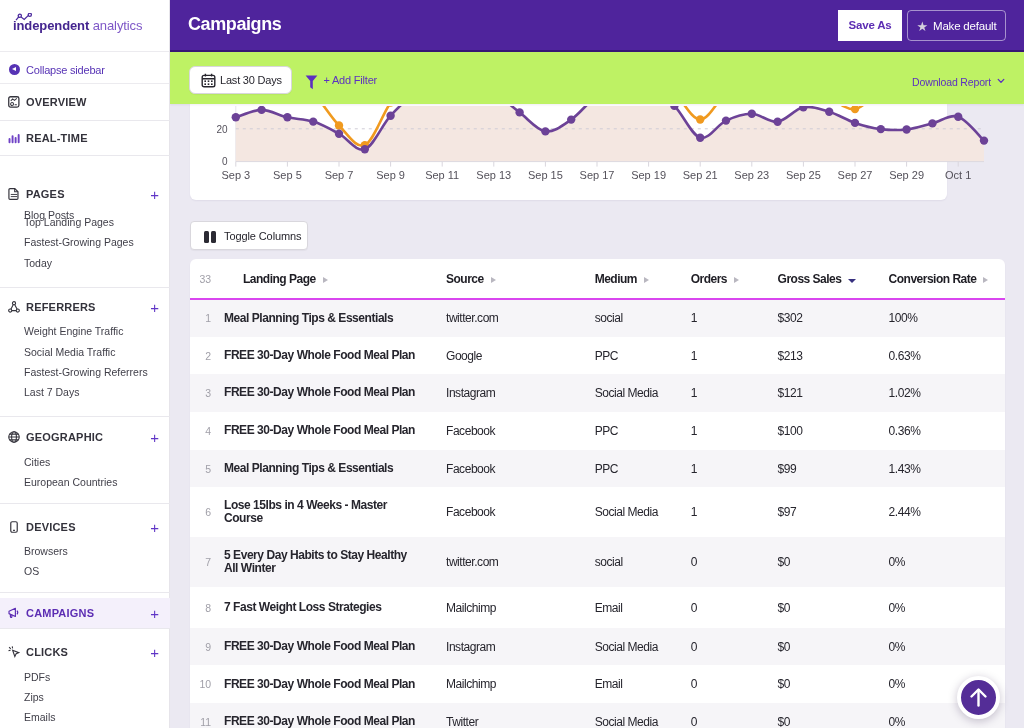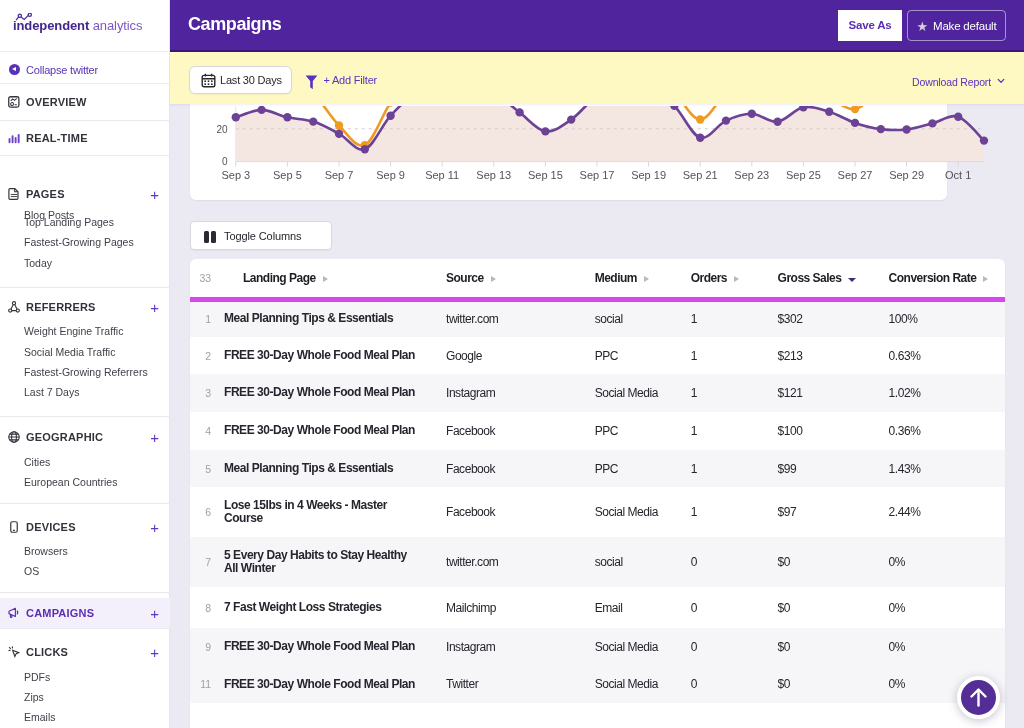--- a/index.html
+++ b/index.html
@@ -22,41 +22,41 @@
 .sub { position:absolute; left:24px; font-size:10.5px; color:#3f3e48; white-space:nowrap; transform:translateY(-50%); }
 .divider { position:absolute; left:0; width:170px; border-top:1px solid #e9e8ed; }
 .active-bg { position:absolute; left:0; width:170px; height:30px; background:#f4f0fb; }
 
 .header { position:absolute; left:170px; top:0; width:854px; height:52px; background:#4f249c; box-shadow:inset 0 -2px 0 rgba(25,8,70,0.45); z-index:4; }
 .header h1 { position:absolute; left:18px; top:14px; color:#fff; font-size:18px; font-weight:700; letter-spacing:-0.4px; }
 .btn-saveas { position:absolute; right:122px; top:10px; width:64px; height:31px; background:#fff; border-radius:0; color:#5c2db3; font-size:11.5px; letter-spacing:-0.2px; font-weight:700; text-align:center; line-height:31px; }
 .btn-mkdef { position:absolute; right:18px; top:10px; width:99px; height:31px; border:1px solid rgba(255,255,255,0.5); border-radius:4px; color:#fff; font-size:11.5px; letter-spacing:-0.2px; line-height:29px; text-align:center; }
 .btn-mkdef .star { color:#d4d0dd; font-size:13px; margin-right:5px; position:relative; top:0.5px; }
 
-.filterbar { position:absolute; left:170px; top:52px; width:854px; height:52px; background:#fef9c3; box-shadow:0 1px 2px rgba(40,20,90,0.07); z-index:3; }
+.filterbar { position:absolute; left:170px; top:52px; width:854px; height:52px; background:#bef264; box-shadow:0 1px 2px rgba(40,20,90,0.07); z-index:3; }
 .btn-range { position:absolute; left:19px; top:14px; width:103px; height:28px; border:1px solid #d8d6dc; border-radius:6px; background:#fff; box-shadow:0 1px 1px rgba(0,0,0,0.04); }
 .btn-range .cal { position:absolute; left:11px; top:6px; }
 .btn-range .t { position:absolute; left:30px; top:7px; font-size:11px; letter-spacing:-0.2px; color:#26252d; white-space:nowrap; }
 .addfilter { position:absolute; left:134.5px; top:14px; height:28px; }
 .addfilter .t { position:absolute; left:19px; top:8px; font-size:11px; letter-spacing:-0.2px; color:#5c30c0; white-space:nowrap; }
 .dlreport { position:absolute; right:19px; top:23.5px; font-size:10.5px; letter-spacing:-0.15px; color:#5c30c0; white-space:nowrap; }
 .dlreport .chev { display:inline-block; margin-left:6px; width:8px; height:8px; position:relative; top:-1px; }
 
 .chartcard { position:absolute; left:190px; top:104px; width:757px; height:96px; background:#fff; border-radius:0 0 6px 6px; box-shadow:0 1px 2px rgba(40,20,90,0.06); }
 .chartcard svg { position:absolute; left:0; top:2px; }
 
-.togglecols { position:absolute; left:190px; top:221px; width:142px; height:29px; background:#fff; border:1px solid #d9d7dd; border-radius:4px; box-shadow:0 1px 1px rgba(0,0,0,0.04); }
+.togglecols { position:absolute; left:190px; top:221px; width:118px; height:29px; background:#fff; border:1px solid #d9d7dd; border-radius:4px; box-shadow:0 1px 1px rgba(0,0,0,0.04); }
 .togglecols .ic { position:absolute; left:13px; top:8.5px; width:12px; height:12px; }
 .togglecols .ic i { position:absolute; top:0; width:5px; height:12px; background:#2b2a33; border-radius:1.5px; }
 .togglecols .t { position:absolute; left:33px; top:8px; font-size:11px; letter-spacing:-0.1px; color:#26252d; white-space:nowrap; }
 .tablecard { position:absolute; left:190px; top:259px; width:815px; height:469px; background:#fff; border-radius:6px 6px 0 0; box-shadow:0 1px 2px rgba(40,20,90,0.06); overflow:hidden; }
 table.data { border-collapse:collapse; width:815px; table-layout:fixed; }
 table.data td, table.data th { vertical-align:middle; font-size:12px; letter-spacing:-0.45px; color:#26252d; padding:0; }
 tr.head { height:40px; }
-tr.head th { font-weight:700; color:#1e1d24; text-align:left; border-bottom:5px solid #d946ef; font-size:12px; letter-spacing:-0.5px; }
+tr.head th { font-weight:700; color:#1e1d24; text-align:left; border-bottom:2px solid #d946ef; font-size:12px; letter-spacing:-0.5px; }
 table.data td.num, table.data th.num { text-align:right; color:#a09fa8; font-size:10.5px; letter-spacing:0; font-weight:400; }
 td.lp { font-weight:700; color:#1e1d24; line-height:13.5px; }
 tr.r { height:37.7px; }
 tr.r2 { height:50px; }
 tr.odd { background:#f6f5f8; }
 .sorta { display:inline-block; margin-left:7px; width:0; height:0; border-style:solid; border-width:3.6px 0 3.6px 5px; border-color:transparent transparent transparent #b9b7c0; position:relative; top:0px; }
 .sortd { display:inline-block; margin-left:7px; width:0; height:0; border-style:solid; border-width:4.8px 4px 0 4px; border-color:#37307f transparent transparent transparent; position:relative; top:0.5px; }
 
 .scrolltop { position:absolute; left:957px; top:676px; width:43px; height:43px; border-radius:50%; background:#542d97; border:4px solid #fff; box-shadow:0 2px 10px rgba(30,10,60,0.25); z-index:6; }
 </style>
@@ -69,21 +69,21 @@
       <g fill="none" stroke="#4c2b9e" stroke-width="1.3">
         <path d="M1 7.2 L4.6 2.8 L9.2 6.4 L14.2 1.6"></path>
         <circle cx="4.8" cy="2.8" r="1.6" fill="#fff"></circle>
         <circle cx="14.8" cy="1.8" r="1.6" fill="#fff"></circle>
       </g>
     </svg>
     <div class="logo-text">independent <span>analytics</span></div>
   </div>
   <div class="collapse">
         <div class="circ"></div>
-        <div class="txt">Collapse twitter</div>
+        <div class="txt">Collapse sidebar</div>
       </div>
 
   <div class="navrow" style="top:84px;height:36px">
     <svg class="icon" viewBox="0 0 13 13">
           <rect x="0.8" y="0.8" width="11" height="11.2" rx="2" fill="none" stroke="#35343d" stroke-width="1.4"></rect>
           <path d="M3 5.2 L5 3.2 L7 4.7 L9.6 2.6" fill="none" stroke="#35343d" stroke-width="1.1"></path>
           <circle cx="4.4" cy="8.7" r="1.6" fill="none" stroke="#35343d" stroke-width="1.1"></circle>
           <path d="M7.2 9.6 h2.4" stroke="#35343d" stroke-width="1.1"></path>
         </svg>
     <div class="sec">OVERVIEW</div>
@@ -390,20 +390,29 @@
           </tr>
 <tr class="r odd">
             <td class="num">9&nbsp;</td>
             <td class="lp" style="padding-left:10px;padding-right:28px">FREE 30-Day Whole Food Meal Plan</td>
             <td>Instagram</td>
             <td>Social Media</td>
             <td>0</td>
             <td>$0</td>
             <td>0%</td>
           </tr>
+<tr class="r even">
+            <td class="num">10&nbsp;</td>
+            <td class="lp" style="padding-left:10px;padding-right:28px">FREE 30-Day Whole Food Meal Plan</td>
+            <td>Mailchimp</td>
+            <td>Email</td>
+            <td>0</td>
+            <td>$0</td>
+            <td>0%</td>
+          </tr>
 <tr class="r odd">
             <td class="num">11&nbsp;</td>
             <td class="lp" style="padding-left:10px;padding-right:28px">FREE 30-Day Whole Food Meal Plan</td>
             <td>Twitter</td>
             <td>Social Media</td>
             <td>0</td>
             <td>$0</td>
             <td>0%</td>
           </tr>
 </tbody>

